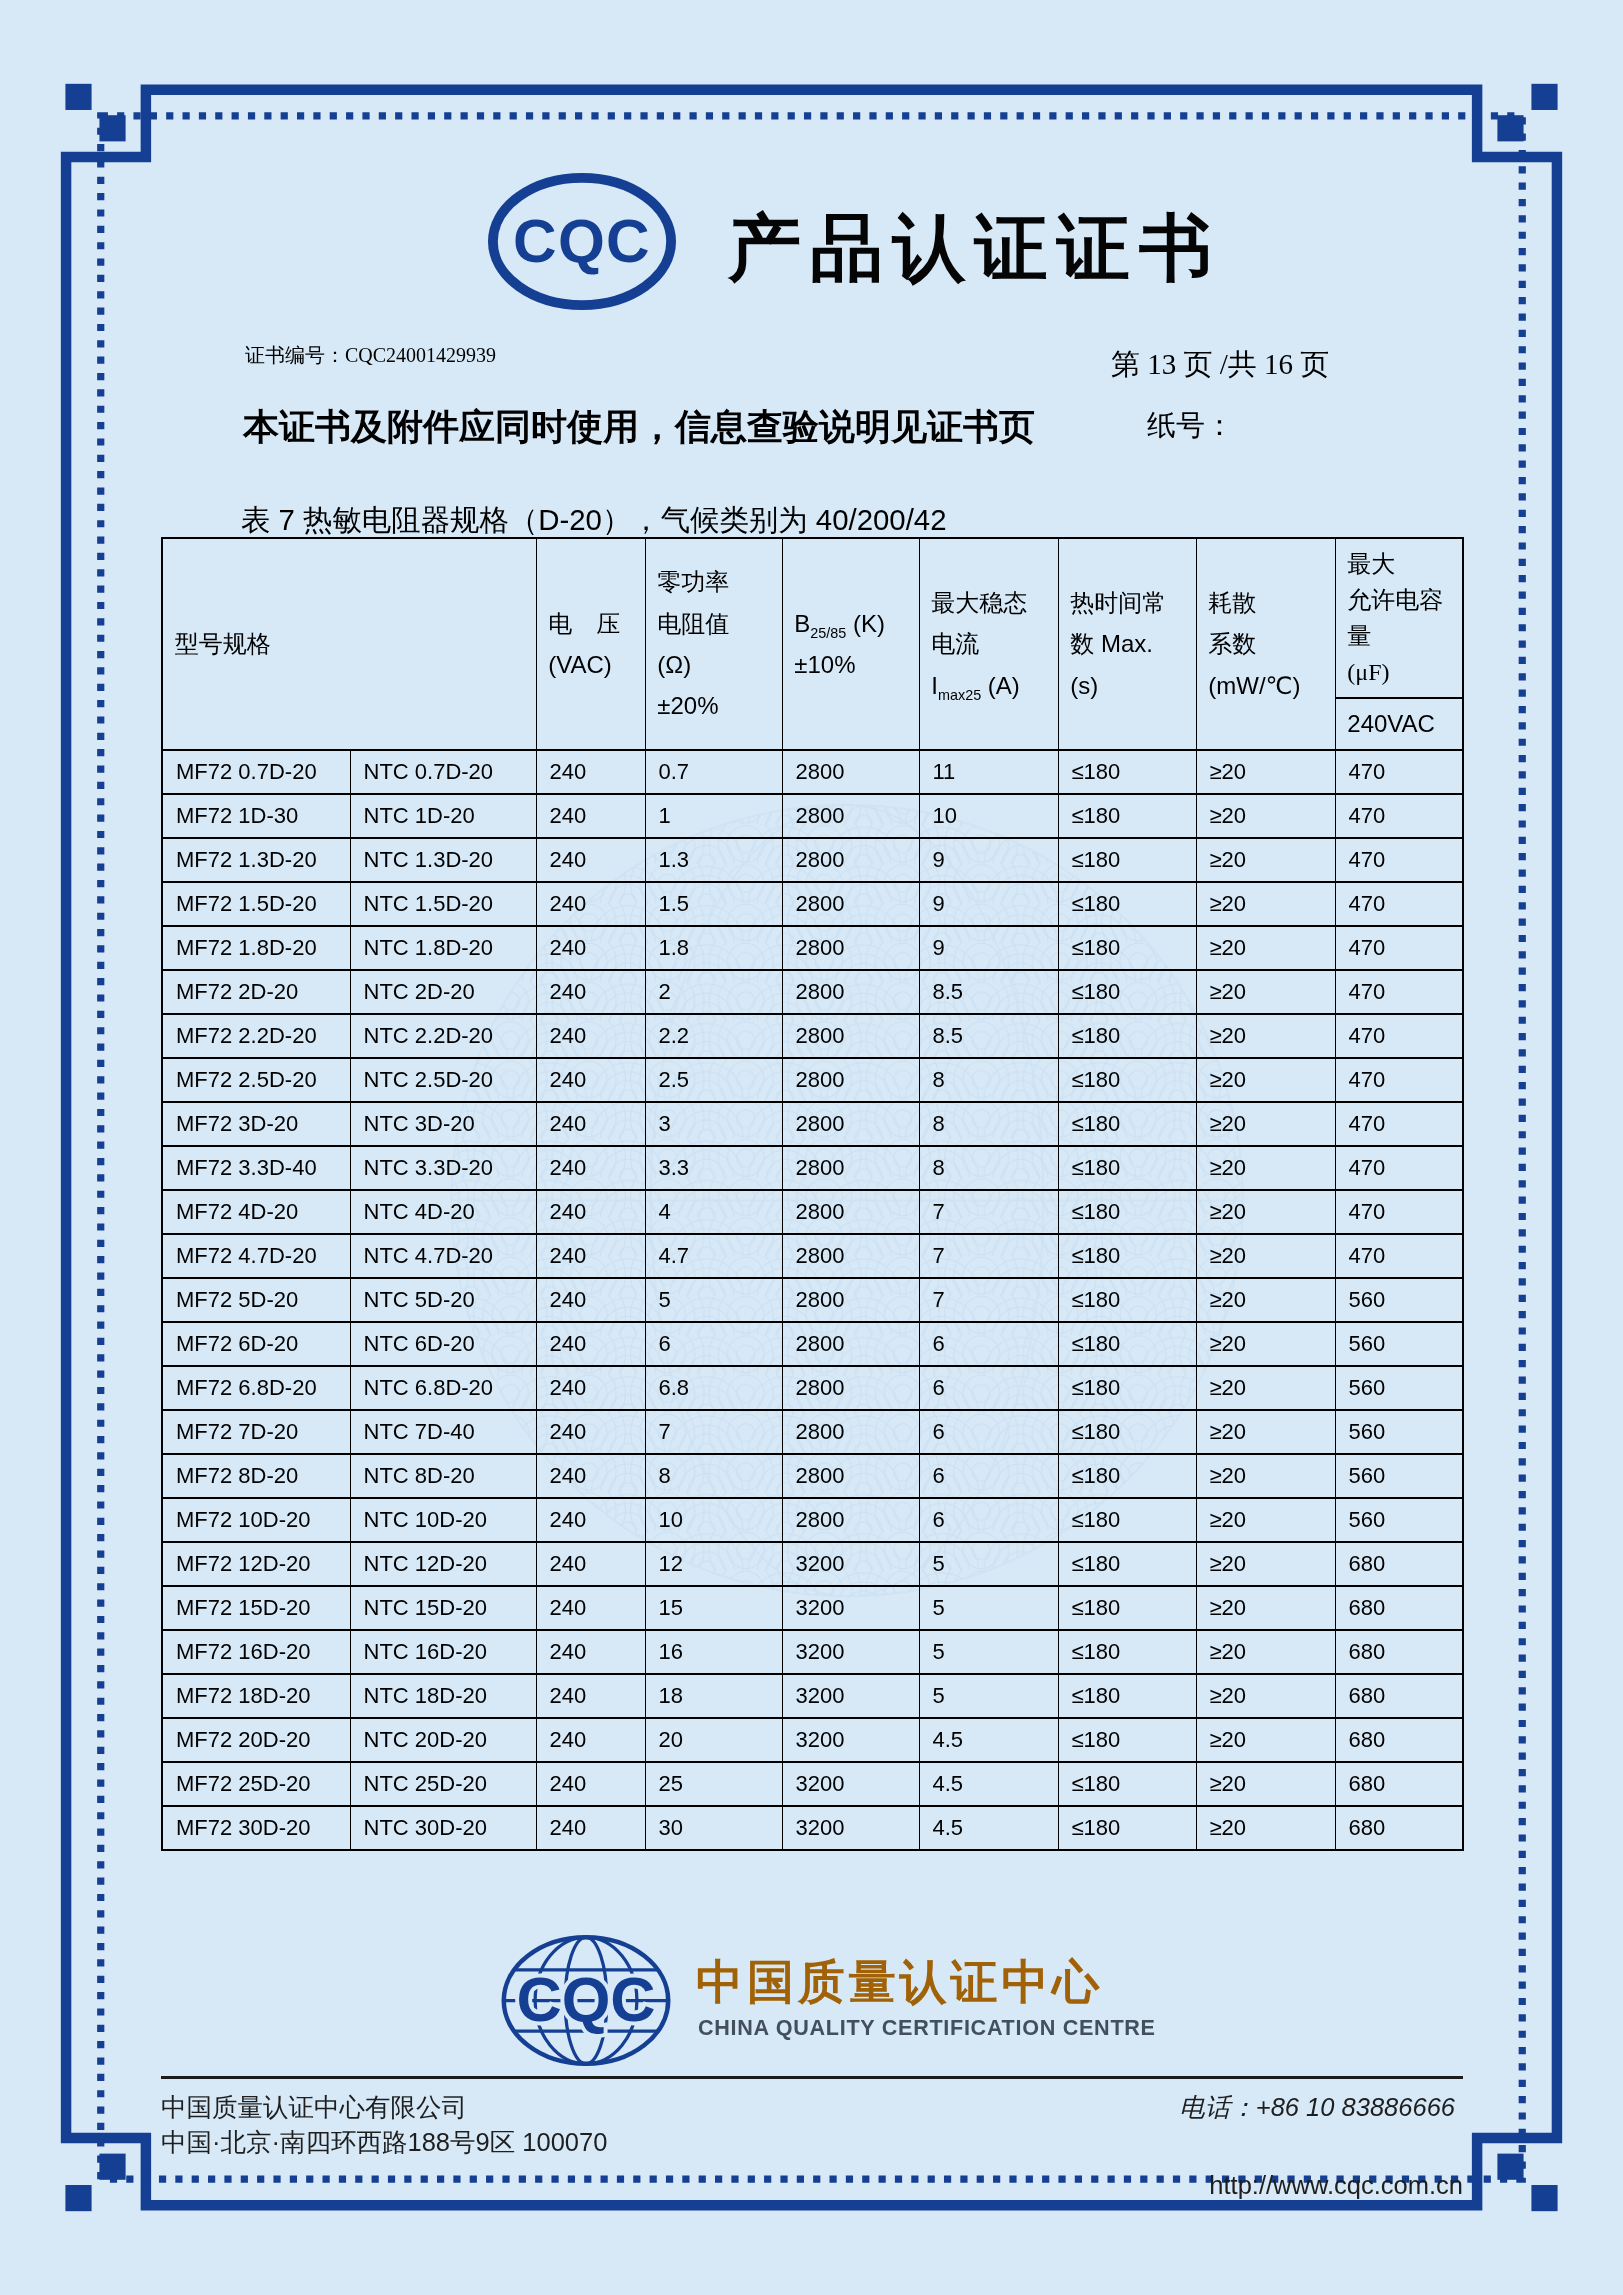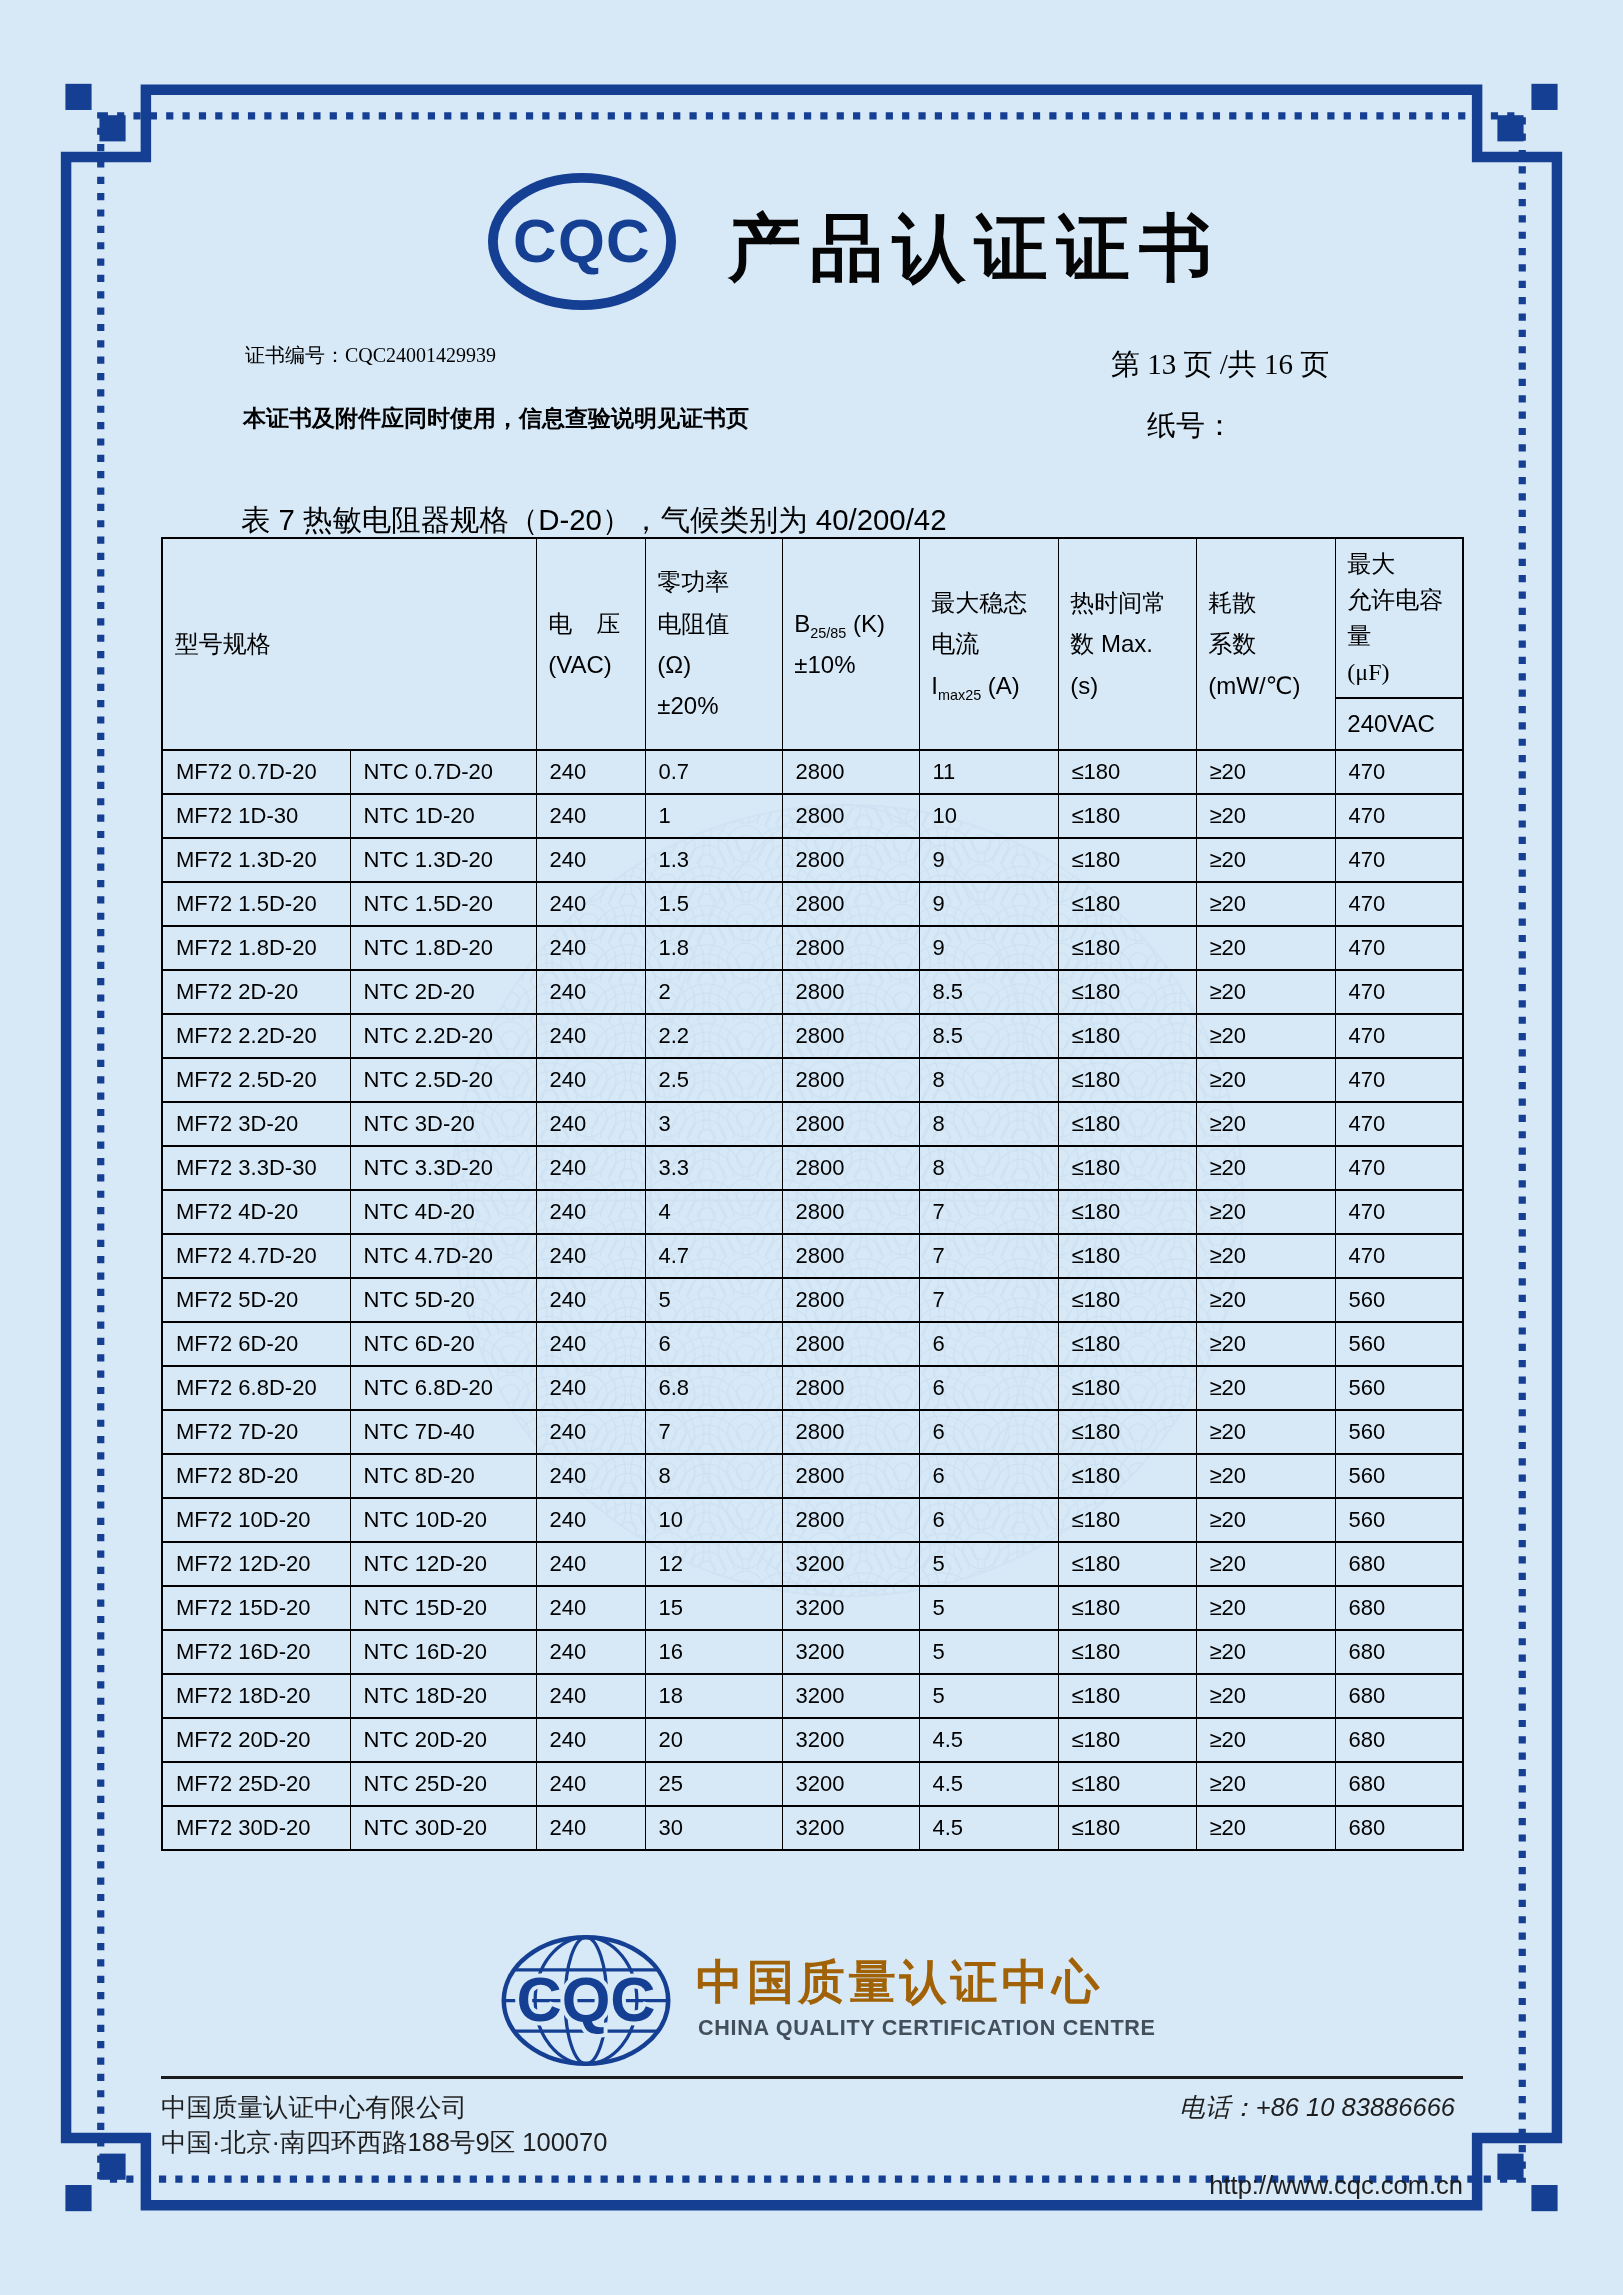--- a/index.html
+++ b/index.html
@@ -21,21 +21,21 @@
   #logo-top{left:487px;top:172px;}
   #page-title{
     left:728px;top:200px;font-size:73px;font-weight:700;
     letter-spacing:9.2px;color:#050505;white-space:nowrap;
   }
 
   
   .serif{font-family:"Liberation Serif","DejaVu Serif",serif;}
   #cert-line{left:245px;top:342px;font-size:20px;white-space:nowrap;}
   #page-info{left:1111px;top:345px;font-size:29px;white-space:nowrap;}
-  #usage-note{left:243px;top:403px;font-size:23px;font-weight:600;white-space:nowrap;}
+  #usage-note{left:243px;top:403px;font-size:36px;font-weight:600;white-space:nowrap;}
   #paper-label{left:1147px;top:406px;font-size:29px;white-space:nowrap;}
 
   
   #table-caption{left:241px;top:501px;font-size:29.4px;white-space:nowrap;}
   table.spec{
     position:absolute;left:161px;top:537px;width:1302px;
     border-collapse:collapse;table-layout:fixed;
     border:2.6px solid #000;
   }
   table.spec th,table.spec td{
@@ -275,21 +275,21 @@
         <td>NTC 3D-20</td>
         <td>240</td>
         <td>3</td>
         <td>2800</td>
         <td>8</td>
         <td>≤180</td>
         <td>≥20</td>
         <td>470</td>
       </tr>
       <tr>
-        <td>MF72 3.3D-30</td>
+        <td>MF72 3.3D-40</td>
         <td>NTC 3.3D-20</td>
         <td>240</td>
         <td>3.3</td>
         <td>2800</td>
         <td>8</td>
         <td>≤180</td>
         <td>≥20</td>
         <td>470</td>
       </tr>
       <tr>

